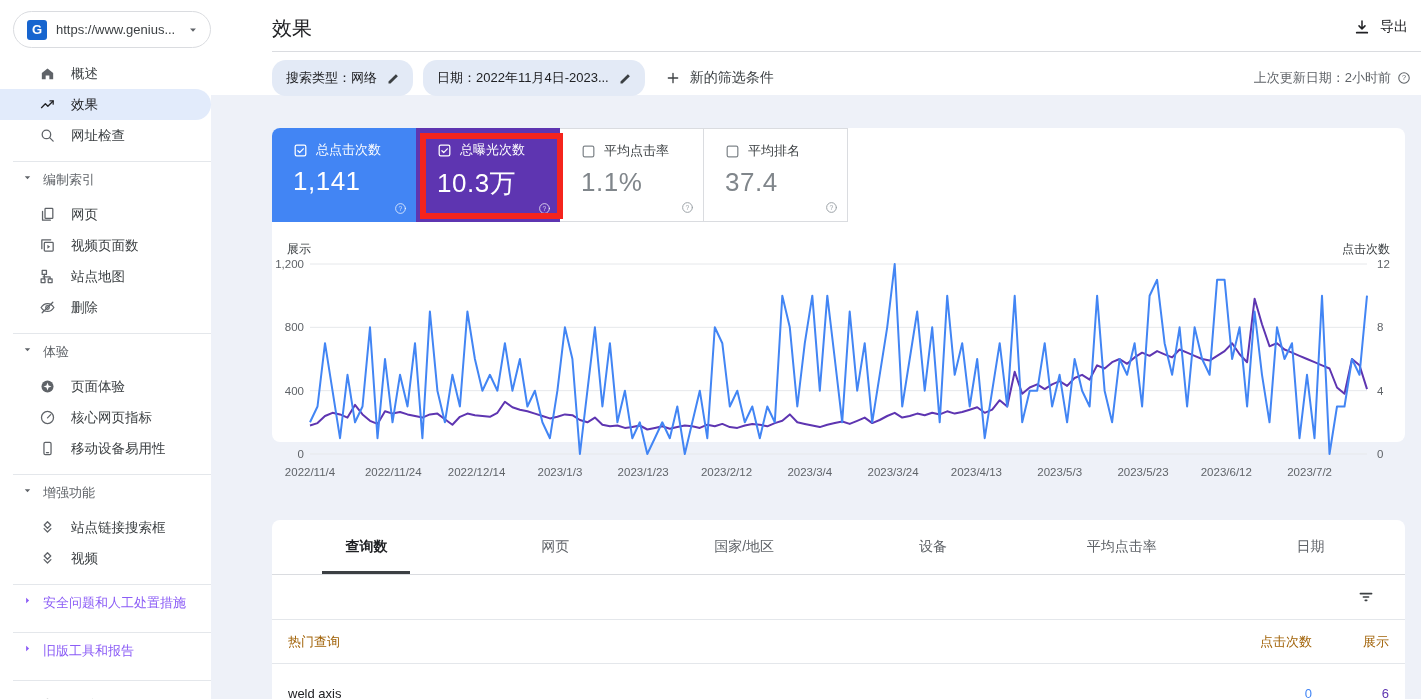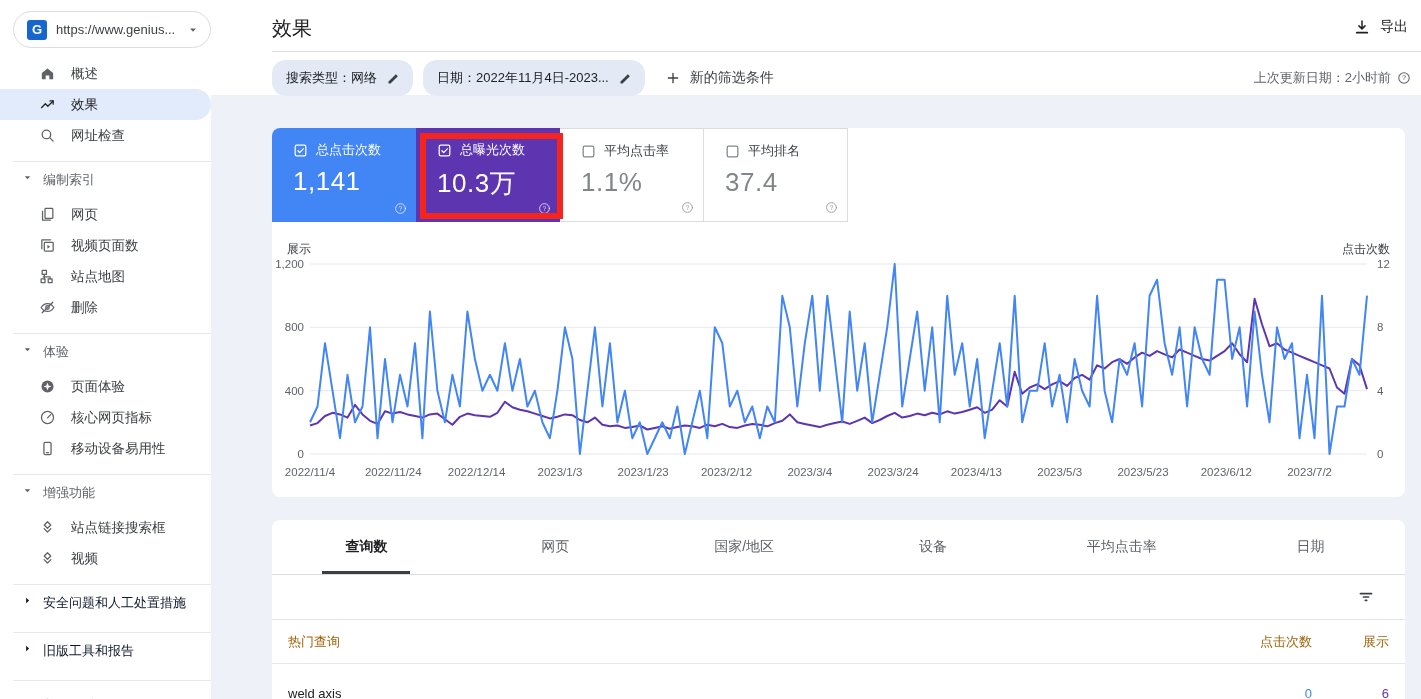--- a/index.html
+++ b/index.html
@@ -21,37 +21,37 @@
   #property-label{font-size:13px;color:#3c4043;white-space:nowrap;overflow:hidden;flex:1;}
   #property-caret{color:#5f6368;flex:none;}
   #sidebar-nav{position:absolute;top:58px;left:0;right:0;}
   .nav-item{height:31px;display:flex;align-items:center;gap:15px;padding-left:39px;
     font-size:13.5px;color:#3c4043;border-radius:0 16px 16px 0;cursor:pointer;}
   .nav-item .nv-ic{color:#5f6368;display:flex;}
   .nav-item.selected{background:#e2ebfb;color:#202124;}
   .nav-item.selected .nv-ic{color:#202124;}
   .nav-section{height:28px;display:flex;gap:9px;padding-left:21px;
     font-size:13px;color:#5f6368;cursor:pointer;}
-  .nav-section.collapsed{color:#0f172a;}
+  .nav-section.collapsed{color:#8b5cf6;}
   .nav-divider{height:20px;display:flex;align-items:center;}
   .nav-divider .line{height:1px;background:#e4e7eb;width:100%;margin-left:13px;}
   
   #page-title{position:absolute;left:272px;top:15px;font-size:20px;color:#202124;}
   #export-button{position:absolute;right:13px;top:18px;display:flex;align-items:center;gap:9px;
     font-size:14px;color:#202124;cursor:pointer;}
   #header-divider{position:absolute;left:272px;top:51px;width:1149px;height:1px;background:#dadce0;}
   #filter-bar{position:absolute;left:272px;top:64px;height:28px;display:flex;align-items:center;gap:10px;z-index:2;}
   .chip{background:#e3eaf6;border-radius:14px;height:36px;display:flex;align-items:center;gap:9px;
     padding:0 12px 0 14px;font-size:13px;color:#202124;cursor:pointer;white-space:nowrap;}
   .chip .pencil{color:#3c4043;display:flex;}
   #new-filter{display:flex;align-items:center;gap:9px;font-size:14px;color:#3c4043;margin-left:10px;cursor:pointer;}
   #last-updated{position:absolute;top:69px;right:10px;font-size:13px;color:#5f6368;
     display:flex;align-items:center;gap:6px;z-index:2;}
   
-  #main-card{position:absolute;left:272px;top:128px;width:1133px;height:369px;background:#fff;
+  #main-card{position:absolute;left:272px;top:128px;width:1133px;height:314px;background:#fff;
     border-radius:8px;z-index:1;}
   #metric-row{height:94px;display:flex;position:relative;}
   .metric-card{width:144px;box-sizing:border-box;position:relative;padding:13px 0 0 21px;cursor:pointer;}
   .metric-card .m-label{font-size:13px;display:flex;align-items:center;gap:8px;white-space:nowrap;}
   .metric-card .m-value{font-size:26px;margin-top:7px;letter-spacing:.5px;}
   .metric-card.sel{color:#fff;}
   .metric-card.c0{background:#4285f4;border-radius:8px 0 0 0;}
   .metric-card.c1{background:#5e35b1;}
   .metric-card.white{border-top:1px solid #dadce0;border-bottom:1px solid #dadce0;border-right:1px solid #dadce0;}
   .metric-card.white .m-label{color:#3c4043;}

